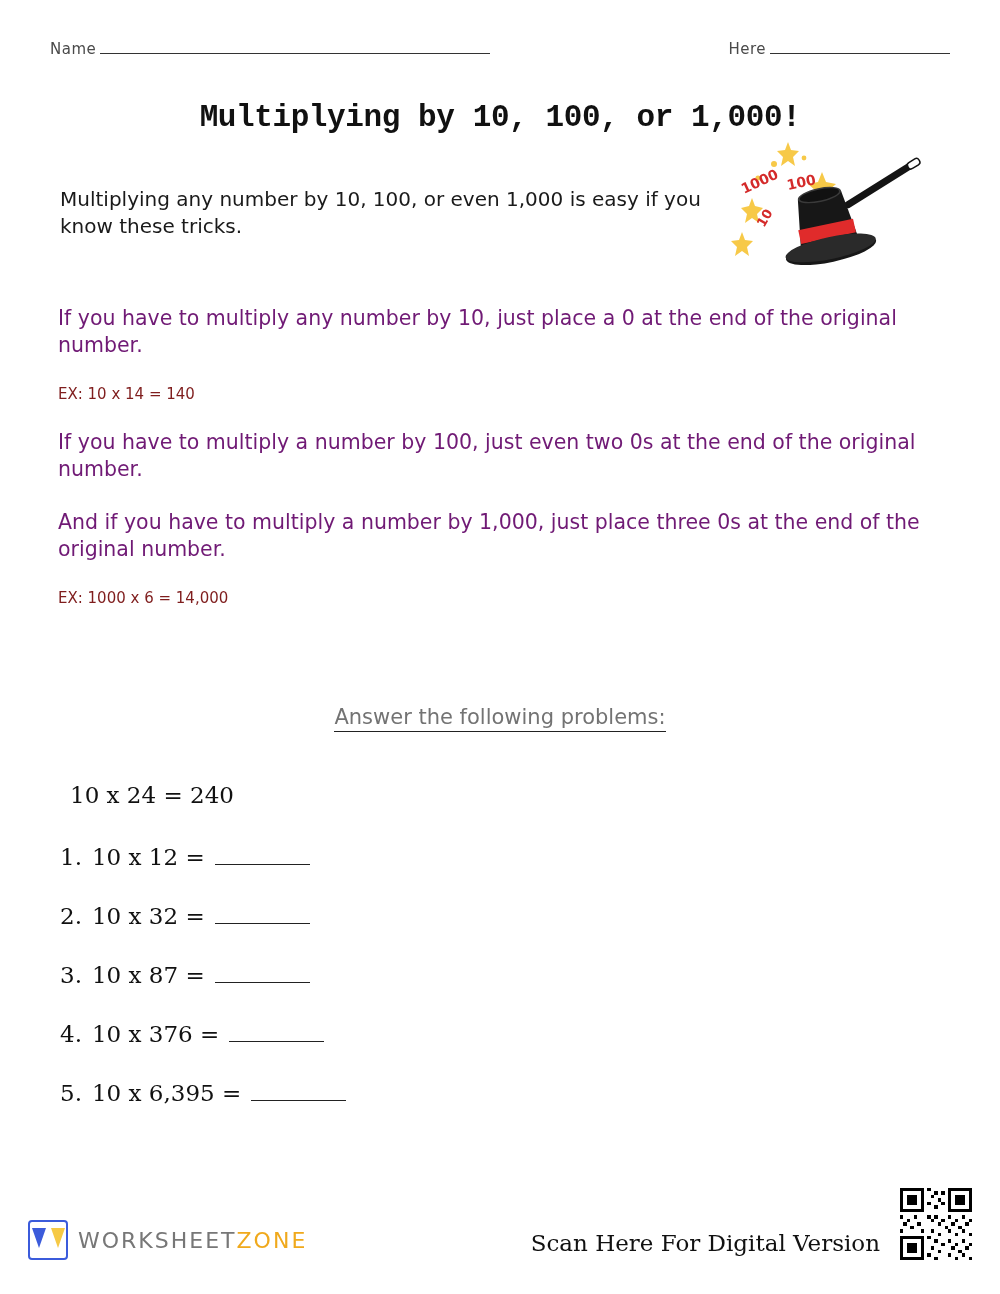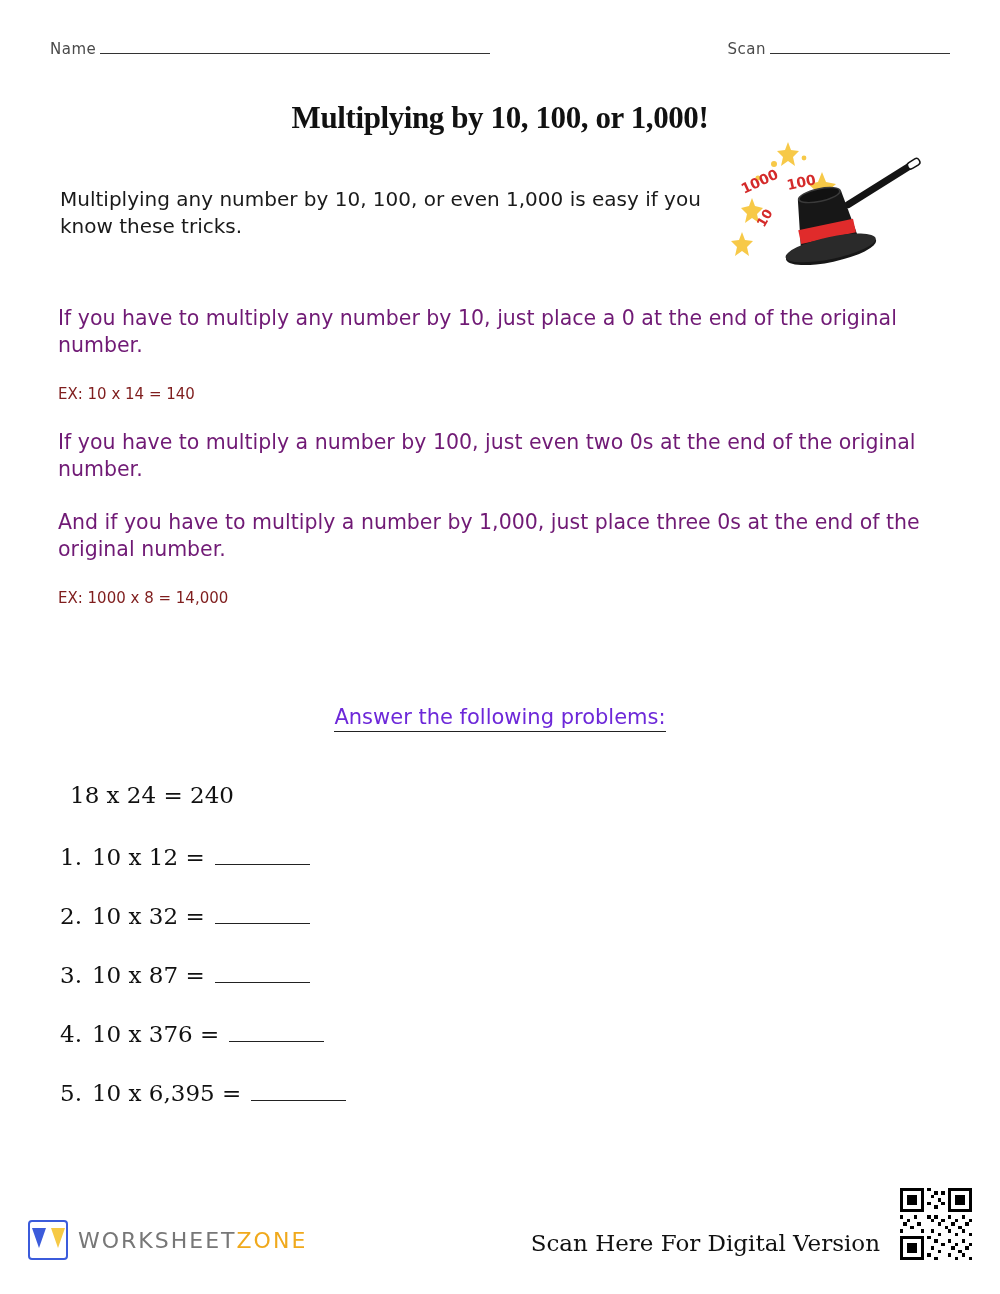--- a/index.html
+++ b/index.html
@@ -47,21 +47,21 @@
   .field-date { right: 0; top: 0; }
   .field-date .field-line { width: 180px; }
 
   
   .title {
     position: absolute;
     top: 100px;
     left: 0;
     width: 1000px;
     text-align: center;
-    font-family: Liberation Serif, serif;
+    font-family: Liberation Mono, monospace;
     font-weight: bold;
     font-size: 31px;
     letter-spacing: -0.4px;
     color: #111;
   }
 
   
   .intro {
     position: absolute;
     top: 186px;
@@ -104,21 +104,21 @@
   }
 
   
   .answer-heading {
     position: absolute;
     top: 705px;
     left: 0;
     width: 1000px;
     text-align: center;
     font-size: 21px;
-    color: #6d28d9;
+    color: #737373;
     font-family: "DejaVu Sans", sans-serif;
   }
   .answer-heading span {
     border-bottom: 1.6px solid #222;
     padding-bottom: 2px;
   }
 
   
   .problems {
     position: absolute;
@@ -213,21 +213,21 @@
 </style>
 </head>
 <body>
 
 <div class="header-row">
   <div class="field field-name">
     <span class="field-label">Name</span>
     <span class="field-line"></span>
   </div>
   <div class="field field-date">
-    <span class="field-label">Scan</span>
+    <span class="field-label">Here</span>
     <span class="field-line"></span>
   </div>
 </div>
 
 <div class="title">Multiplying by 10, 100, or 1,000!</div>
 
 <div class="intro">Multiplying any number by 10, 100, or even 1,000 is easy if you know these tricks.</div>
 
 <div class="hat-art">
   <svg width="220" height="180" viewBox="0 0 220 180" xmlns="http://www.w3.org/2000/svg">
@@ -261,32 +261,32 @@
       <ellipse cx="100" cy="74" rx="20" ry="5.5" fill="#111"></ellipse>
     </g>
   </svg>
 </div>
 
 <div class="body-block">
   <div class="para">If you have to multiply any number by 10, just place a 0 at the end of the original number.</div>
   <div class="example">EX: 10 x 14 = 140</div>
   <div class="para">If you have to multiply a number by 100, just even two 0s at the end of the original number.</div>
   <div class="para">And if you have to multiply a number by 1,000, just place three 0s at the end of the original number.</div>
-  <div class="example">EX: 1000 x 8 = 14,000</div>
+  <div class="example">EX: 1000 x 6 = 14,000</div>
 </div>
 
 <div class="answer-heading">
   <span>Answer the following problems:</span>
 </div>
 
 <div class="problems">
 
   <div class="problem solved">
     <span></span>
-    <span>18 x 24 = 240</span>
+    <span>10 x 24 = 240</span>
   </div>
 
   <div class="problem">
     <span>1.</span>
     <span>10 x 12 =</span>
     <span class="blank"></span>
   </div>
 
   <div class="problem">
     <span>2.</span>

